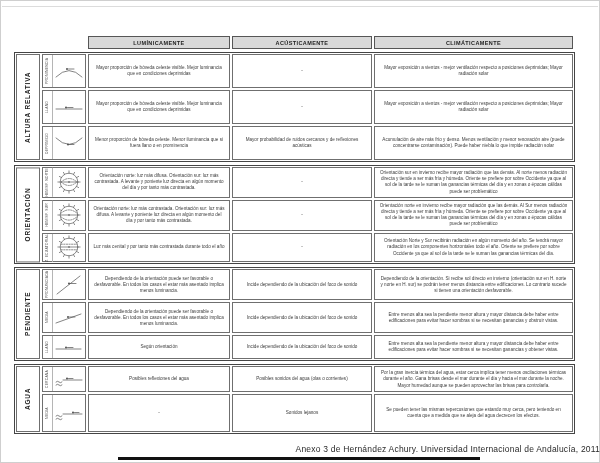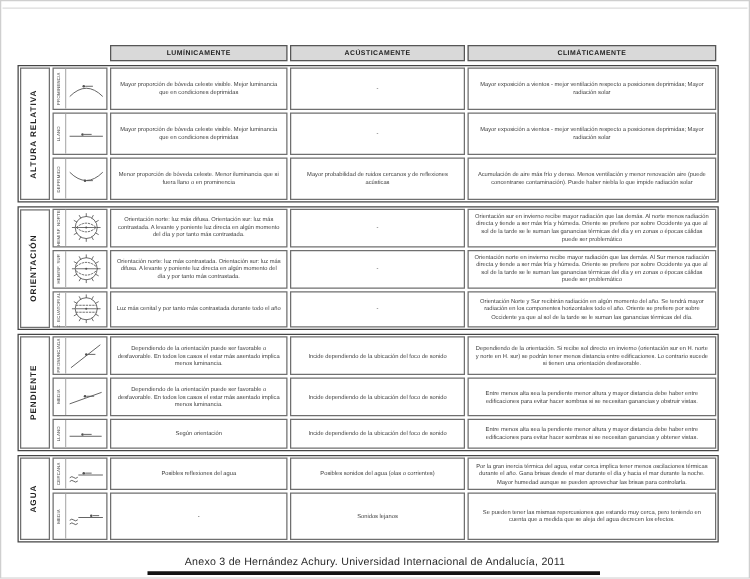--- a/index.html
+++ b/index.html
@@ -53,21 +53,21 @@
     font-size:3.4px;color:#4a4a4a;width:9px;
     display:flex;align-items:center;justify-content:center;
     border-left:1px solid #b5b5b5;letter-spacing:.2px;
   }
   .icon-wrap{flex:1;display:flex;align-items:center;justify-content:center;}
   svg{display:block;}
   .stroke{stroke:#4f4f4f;stroke-width:.7;fill:none;stroke-linecap:round;}
   .dot{fill:#4f4f4f;stroke:none;}
 
   .caption{
-    position:absolute;top:444px;left:0;width:600px;text-align:center;
+    position:absolute;top:444px;left:0;width:600px;text-align:right;
     font-size:8.5px;color:#2a2a2a;letter-spacing:.2px;
   }
   .caption-rule{position:absolute;top:457px;left:118px;width:362px;height:3px;background:#121212;}
 </style>
 </head>
 <body>
 
 <div class="page-frame"></div>
 <div class="scan-top-line"></div>
 

